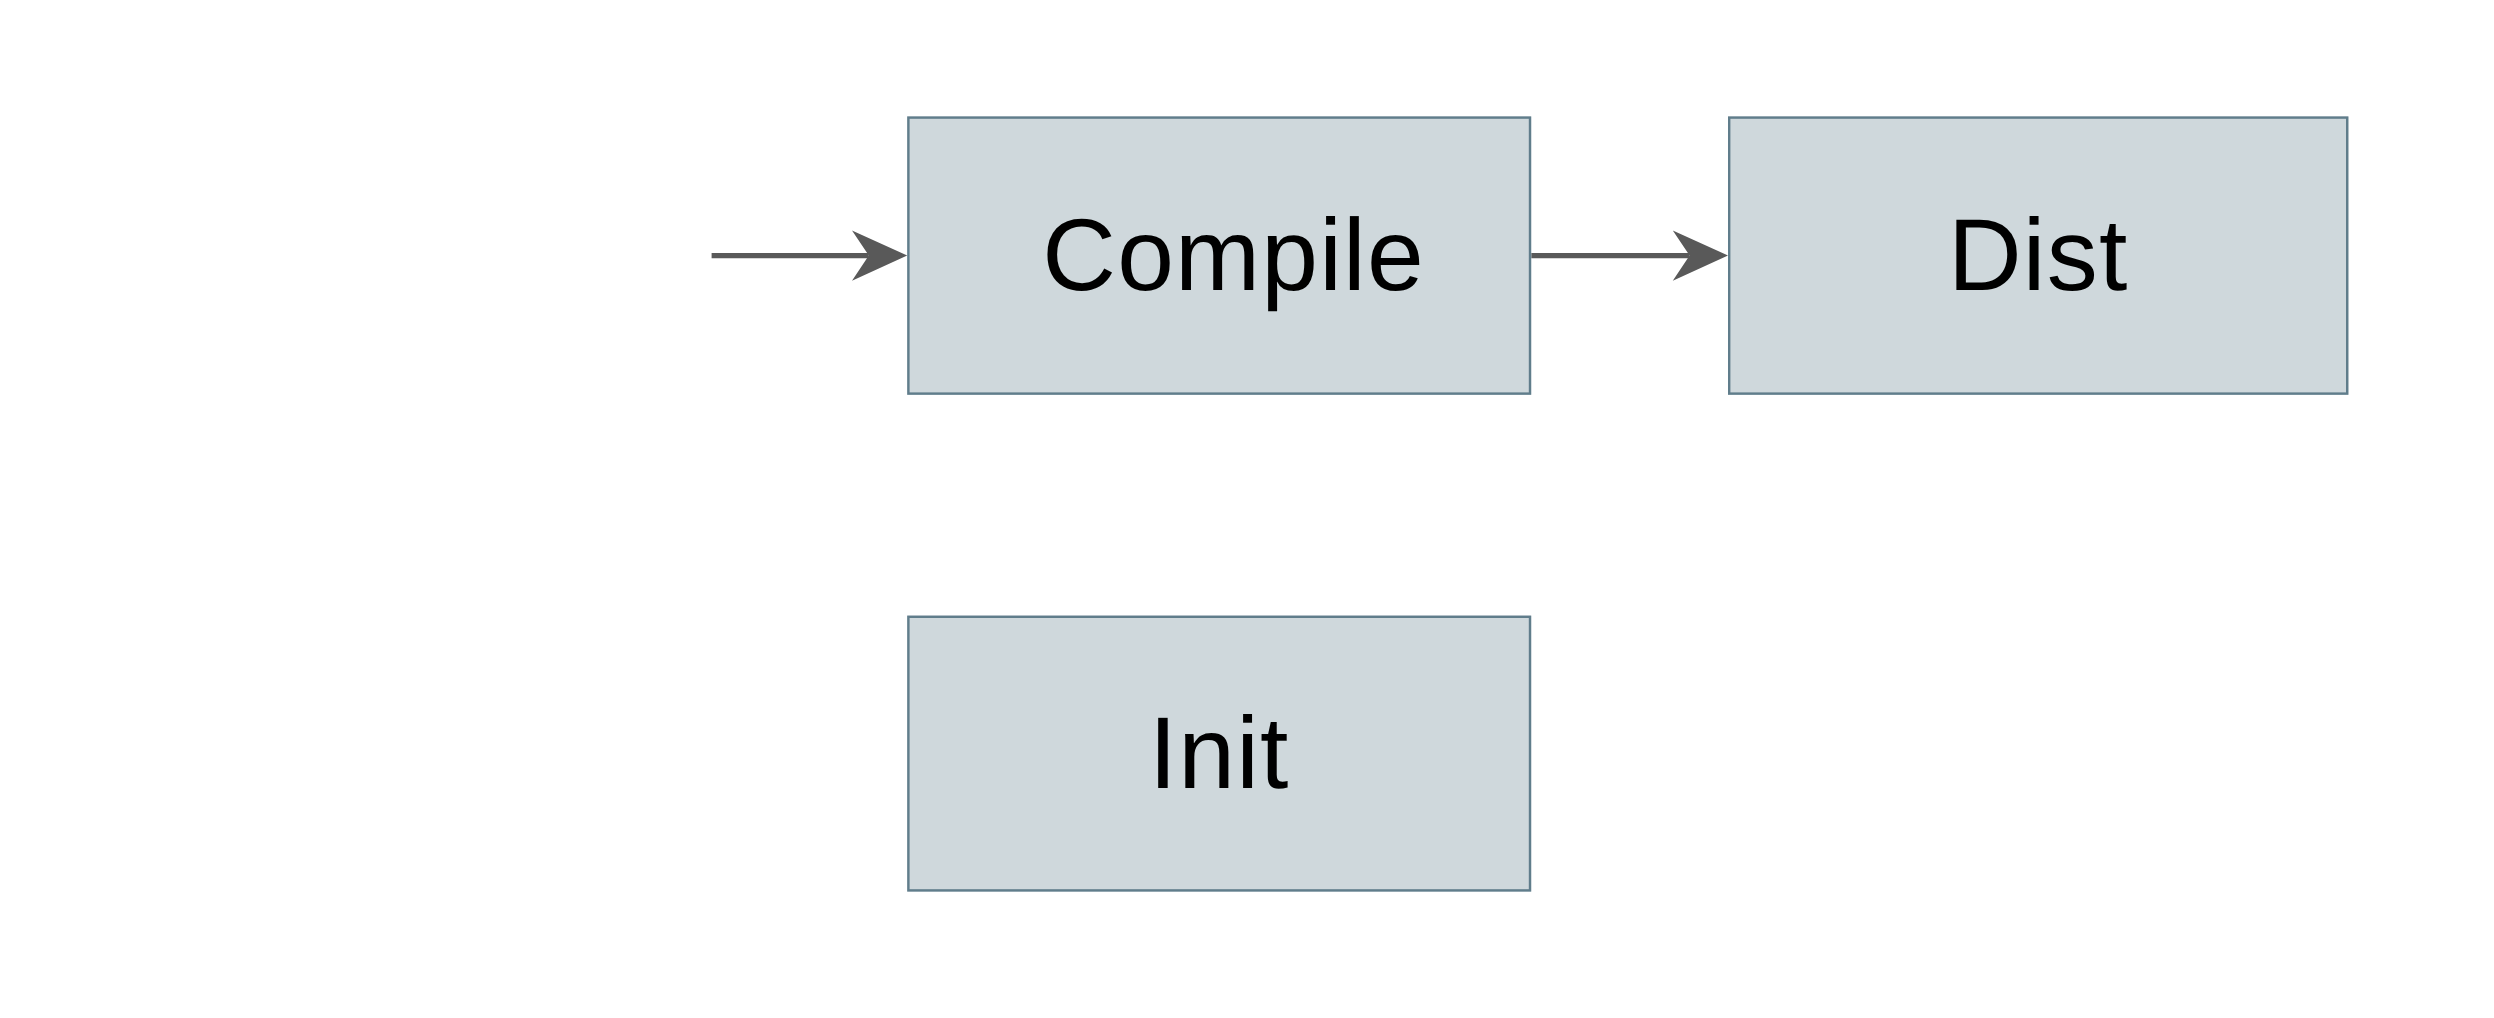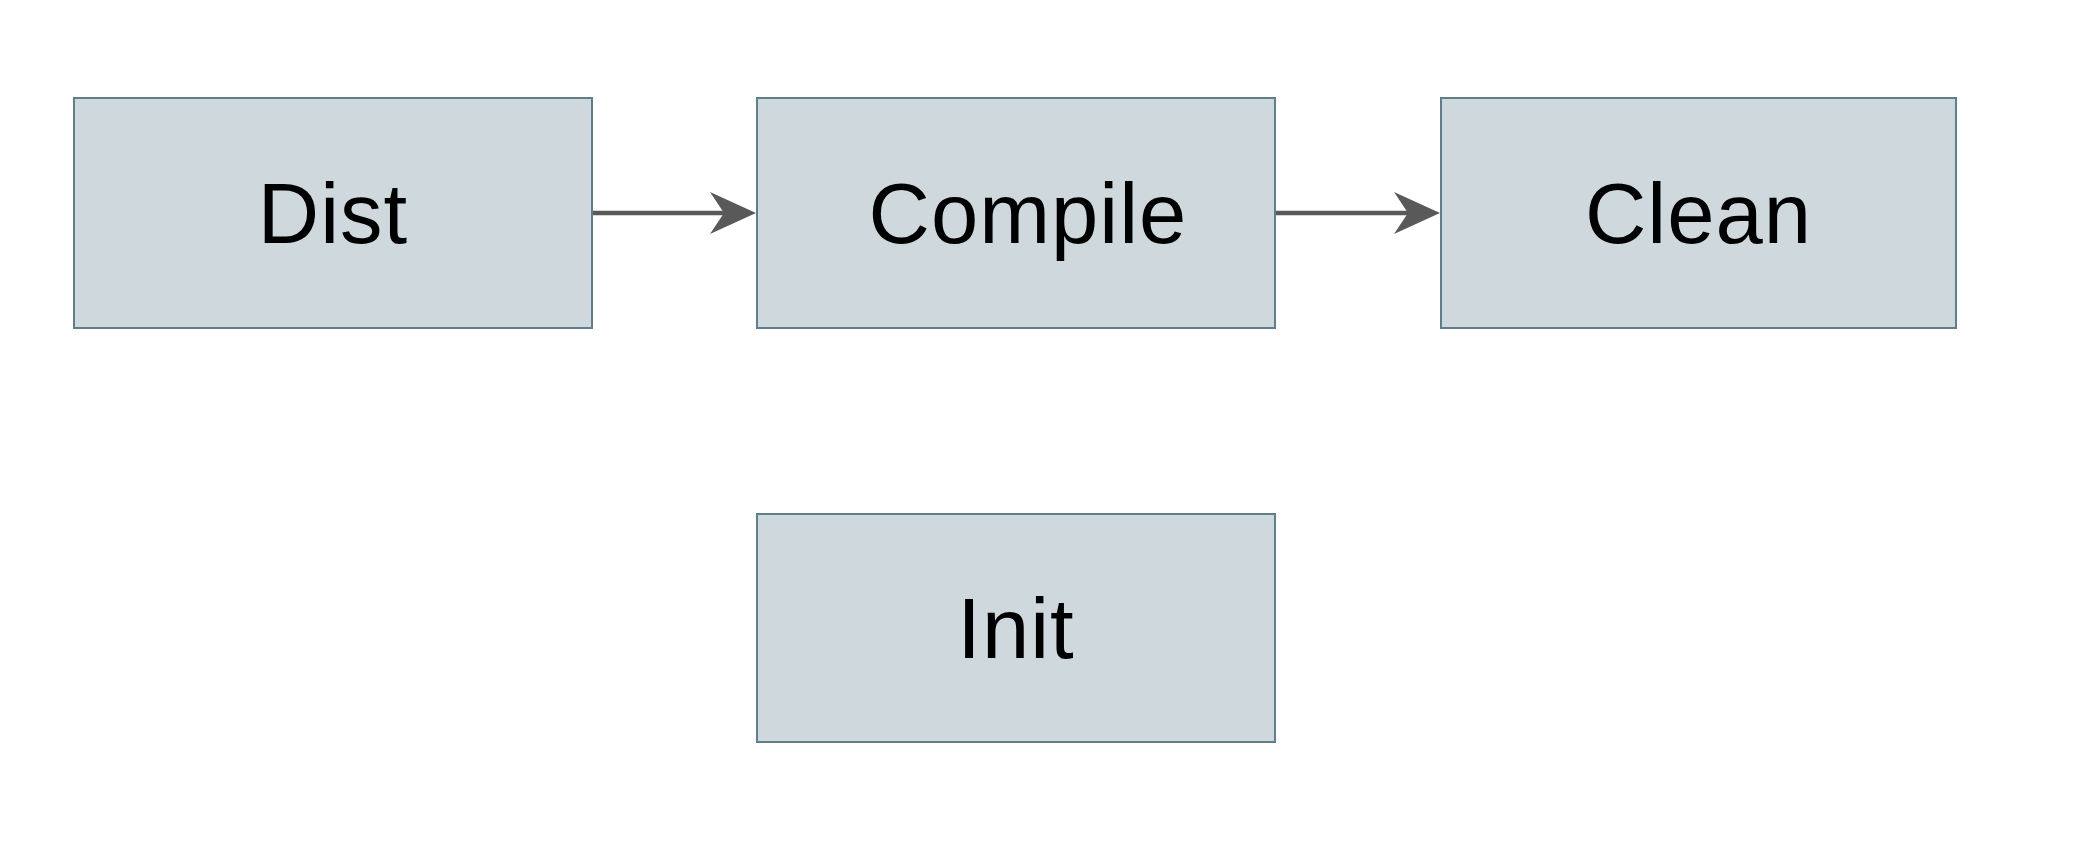--- a/index.html
+++ b/index.html
@@ -47,29 +47,26 @@
 
 <div class="canvas">
 
   <svg class="edges-layer" width="2078" height="848" viewBox="0 0 2078 848" xmlns="http://www.w3.org/2000/svg">
       <line x1="593" y1="213" x2="724" y2="213" stroke="#595959" stroke-width="4.5"></line>
       <polygon points="756,213 710,192 724,213 710,234" fill="#595959"></polygon>
       <line x1="1276" y1="213" x2="1408" y2="213" stroke="#595959" stroke-width="4.5"></line>
       <polygon points="1440,213 1394,192 1408,213 1394,234" fill="#595959"></polygon>
     </svg>
 
-  <div class="node" style="left: 73px; top: 97px; width: 520px; height: 232px;">
-    <span class="label">Dist</span>
-  </div>
 
   <div class="node" style="left: 756px; top: 97px; width: 520px; height: 232px; padding-left: 24px;">
     <span class="label">Compile</span>
   </div>
 
   <div class="node" style="left: 1440px; top: 97px; width: 517px; height: 232px;">
-    <span class="label">Clean</span>
+    <span class="label">Dist</span>
   </div>
 
   <div class="node" style="left: 756px; top: 513px; width: 520px; height: 230px;">
     <span class="label">Init</span>
   </div>
 
 </div>
 
 </body></html>

